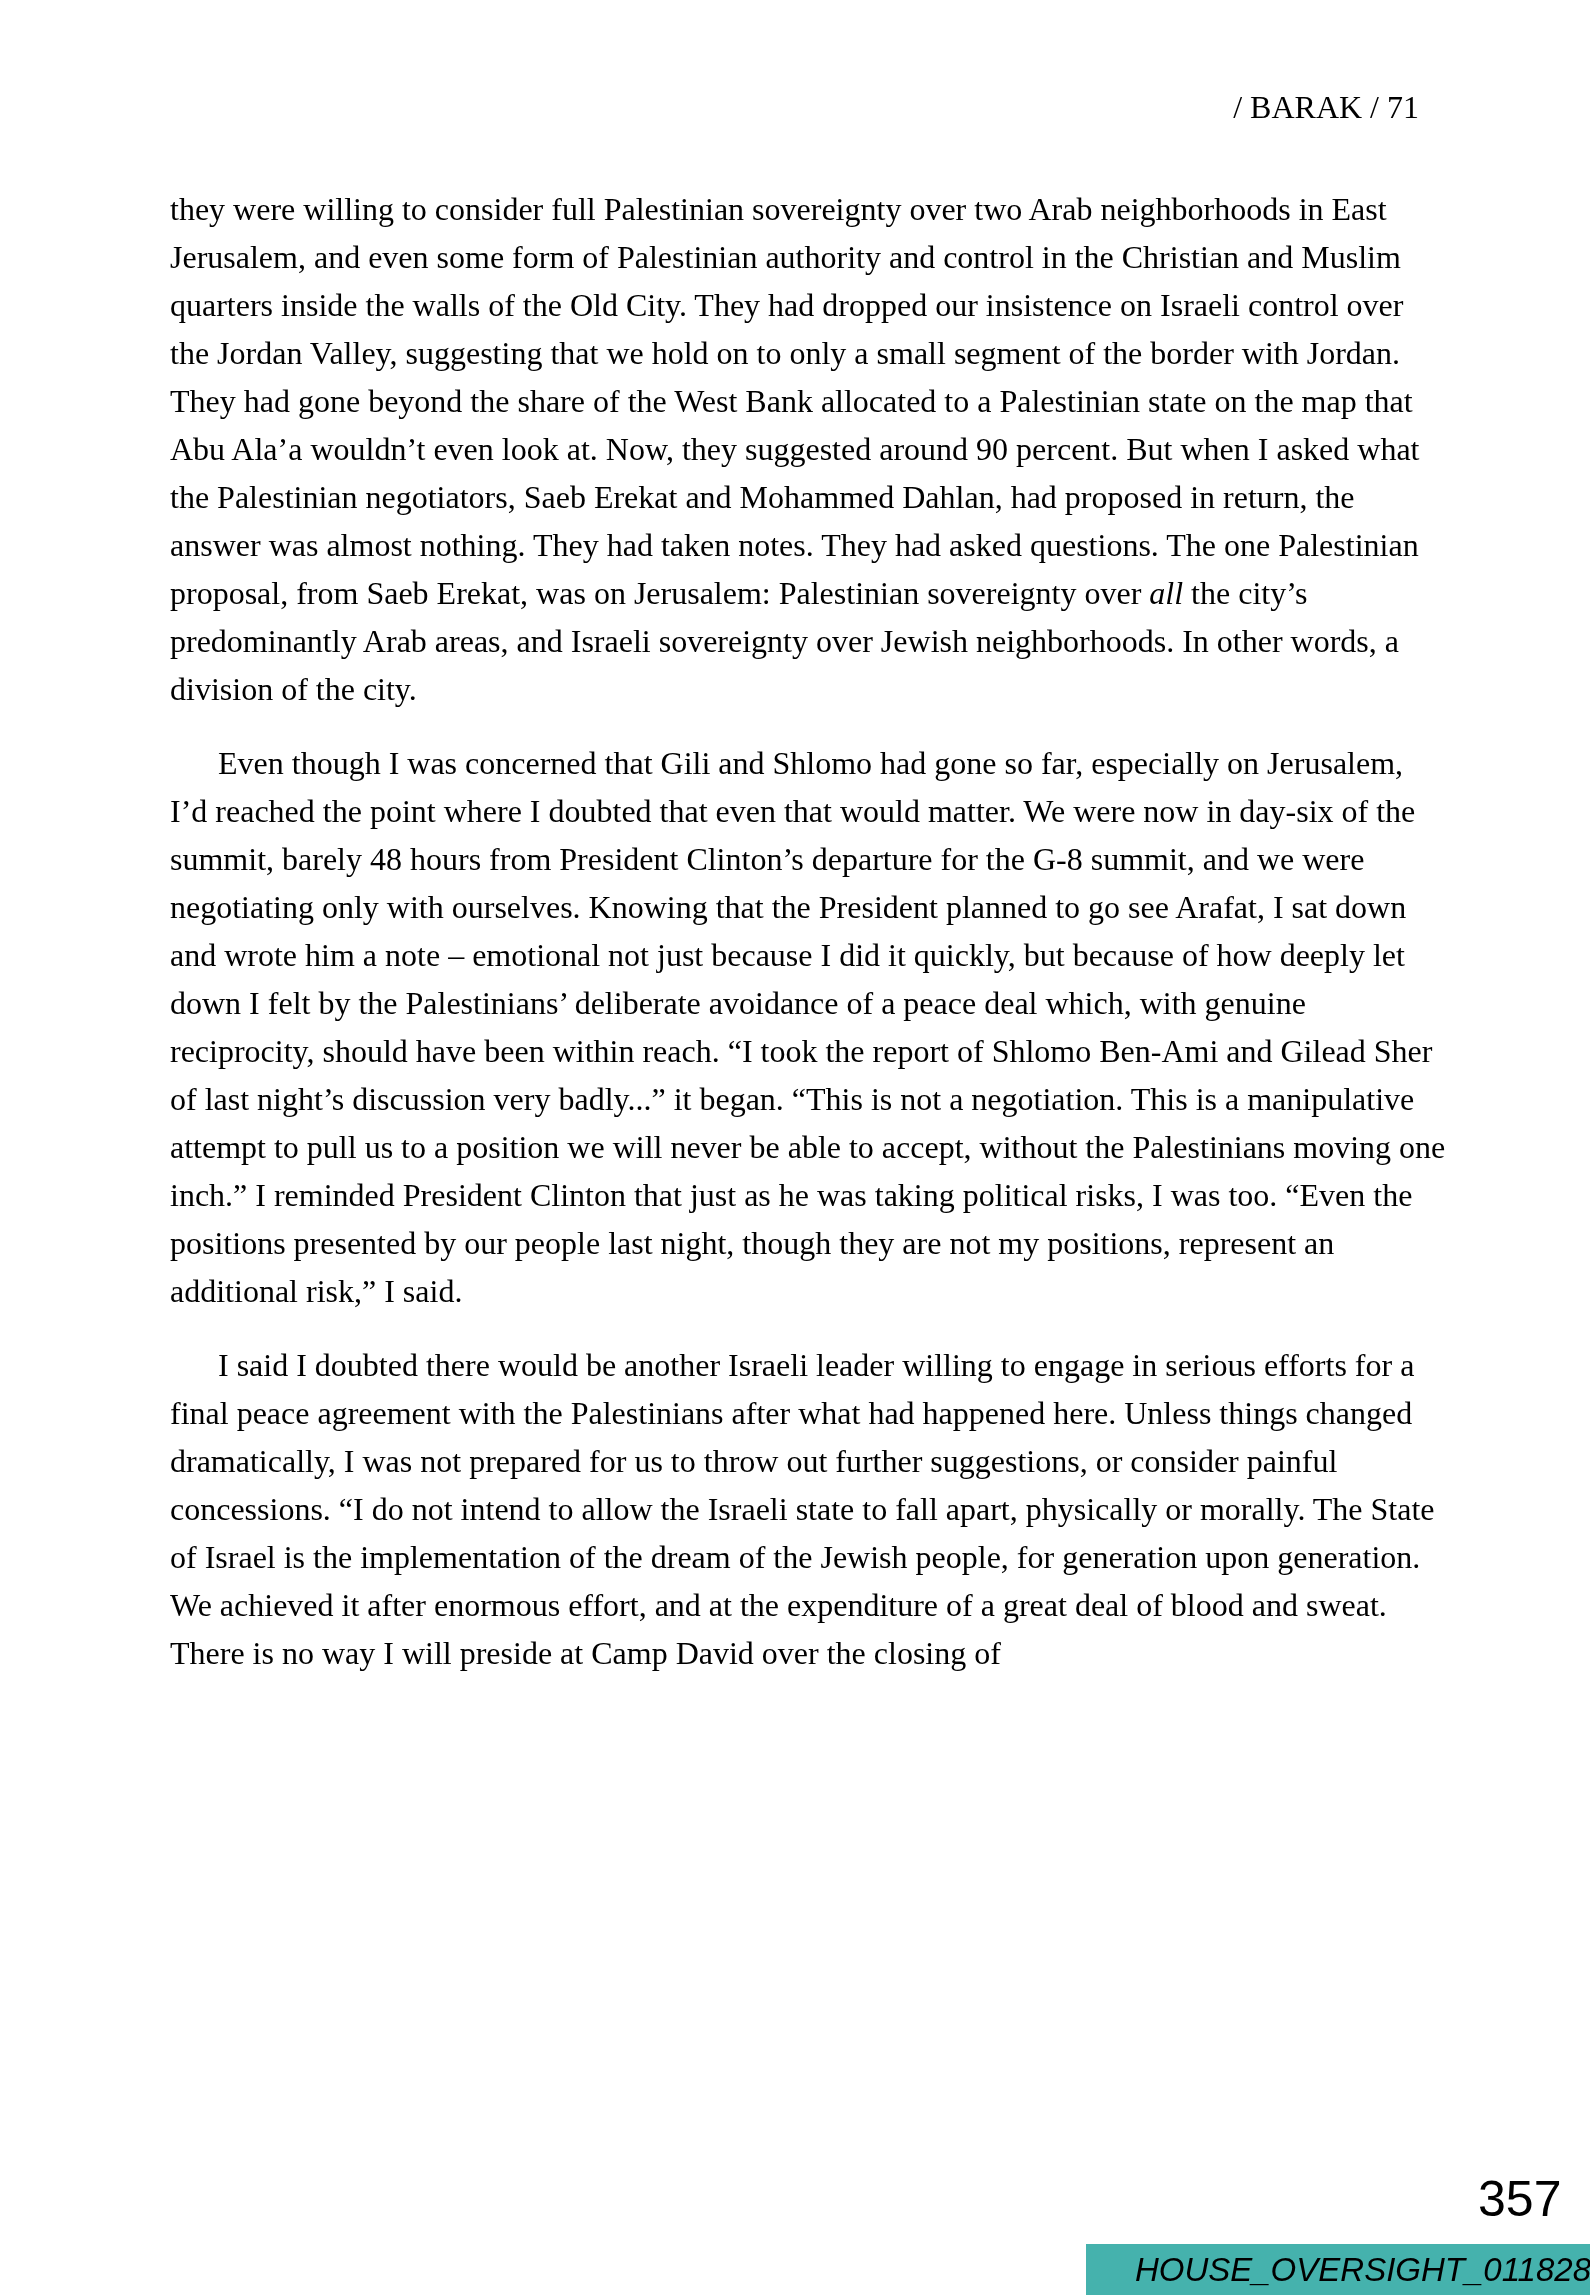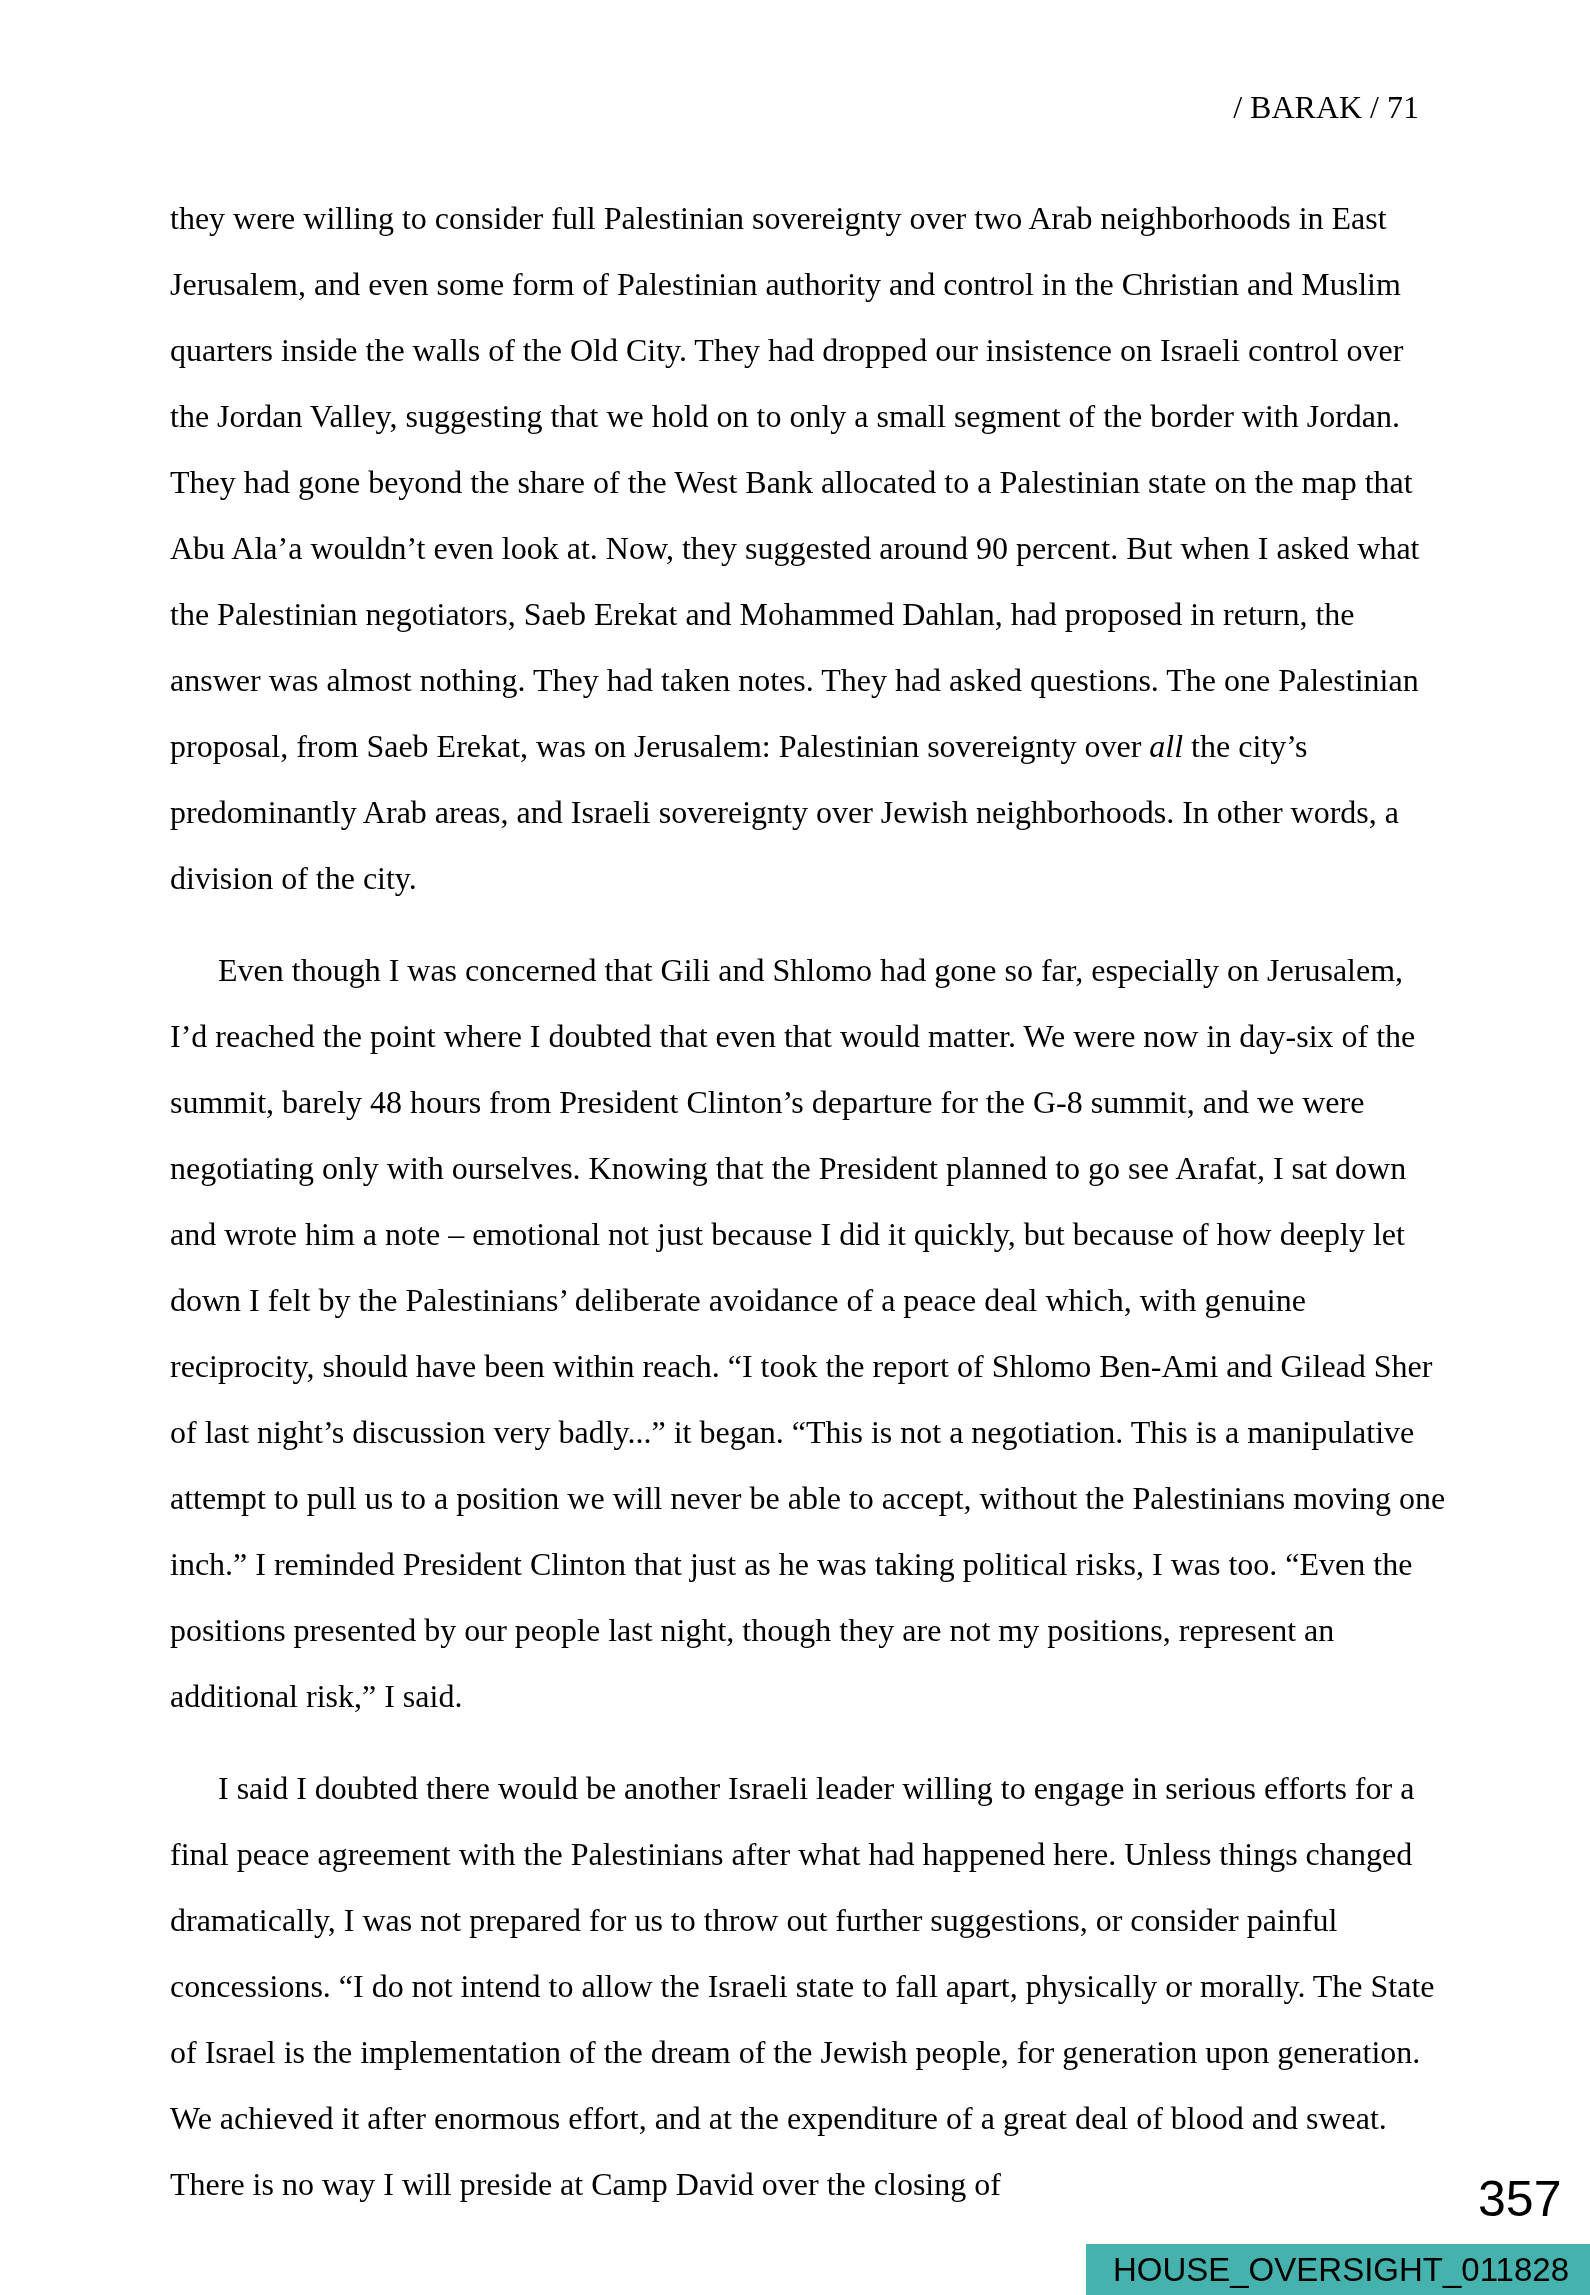--- a/index.html
+++ b/index.html
@@ -25,21 +25,21 @@
     white-space: nowrap;
     color: #000000;
   }
   .body-text {
     position: absolute;
     left: 170px;
     top: 185px;
     width: 1277px;
     font-family: "Liberation Serif", serif;
     font-size: 32px;
-    line-height: 66px;
+    line-height: 48px;
     color: #000000;
     text-align: left;
   }
   .body-text p {
     margin: 0 0 26px 0;
     padding: 0;
   }
   .body-text p.indented {
     text-indent: 48px;
   }
@@ -63,23 +63,23 @@
     bottom: 0;
     height: 51px;
     background: #45b2ad;
     text-align: right;
   }
   .bates-number {
     display: block;
     font-family: "Liberation Sans", sans-serif;
     font-size: 33px;
     line-height: 51px;
-    padding-right: 22px;
     color: #000000;
     white-space: nowrap;
+    font-style: italic;
   }
 </style>
 </head>
 <body>
 
 <div class="page">
 
   <div class="running-header">/ BARAK / 71</div>
 
   <div class="body-text">

